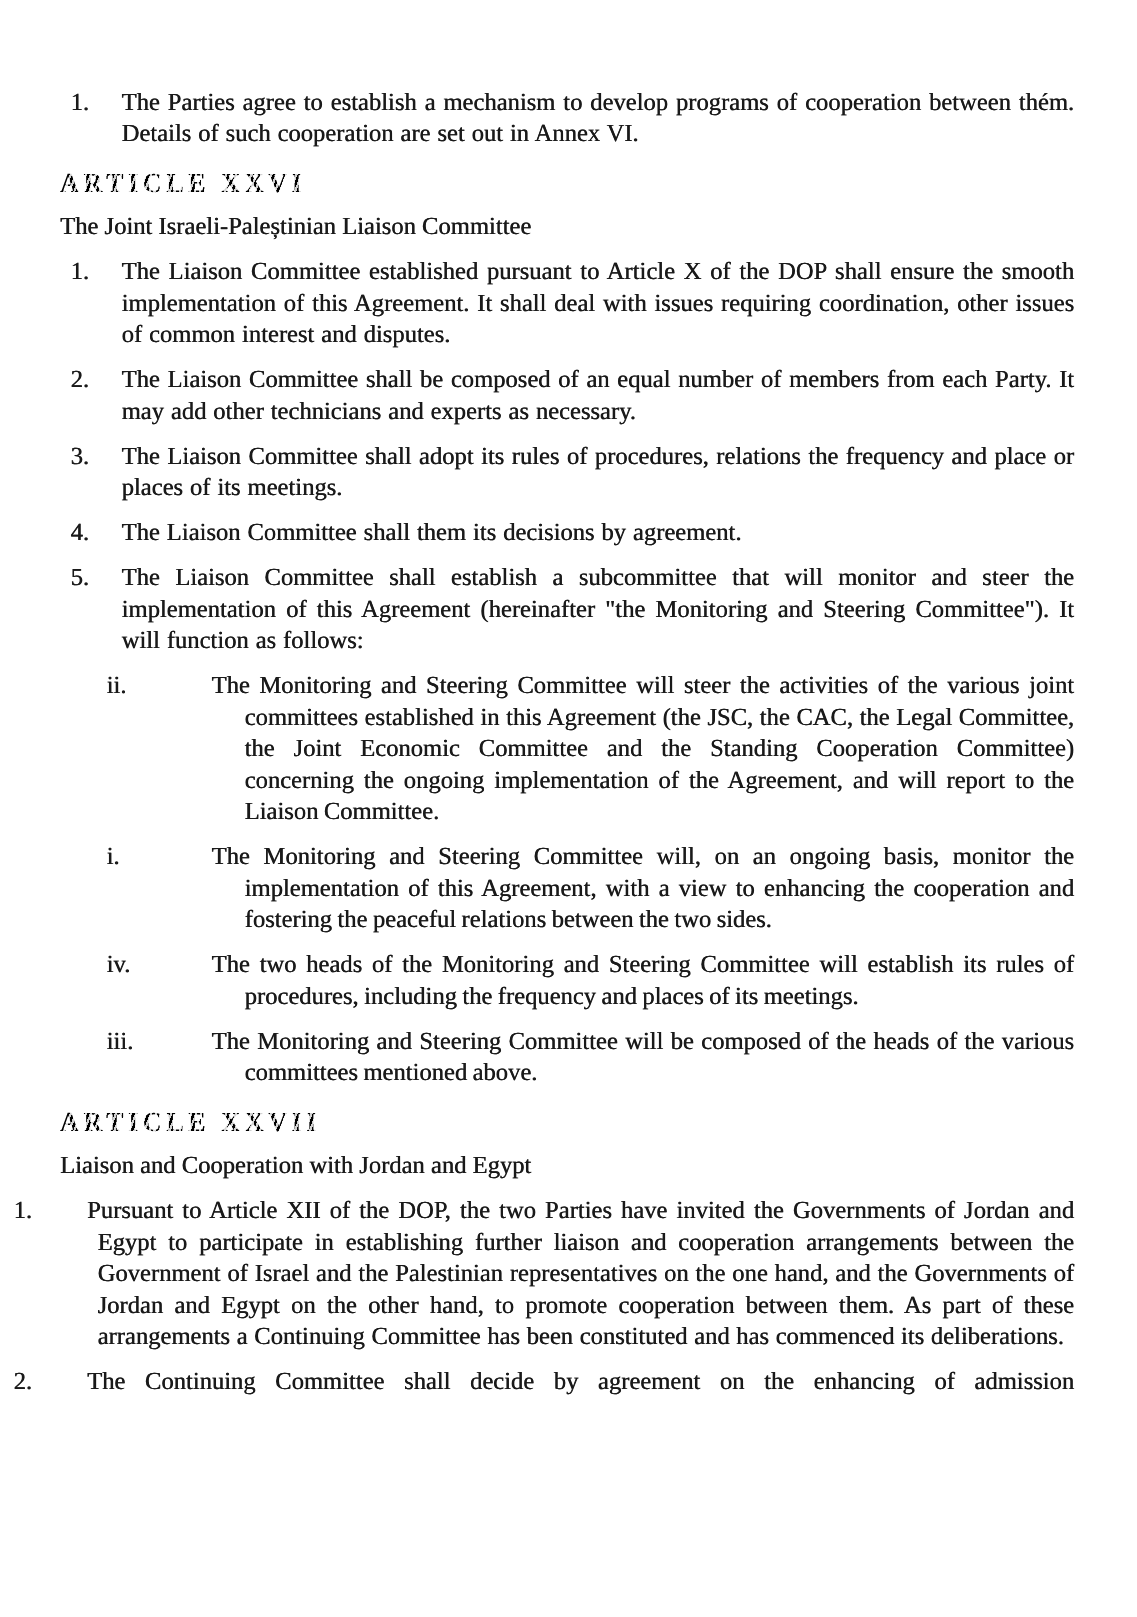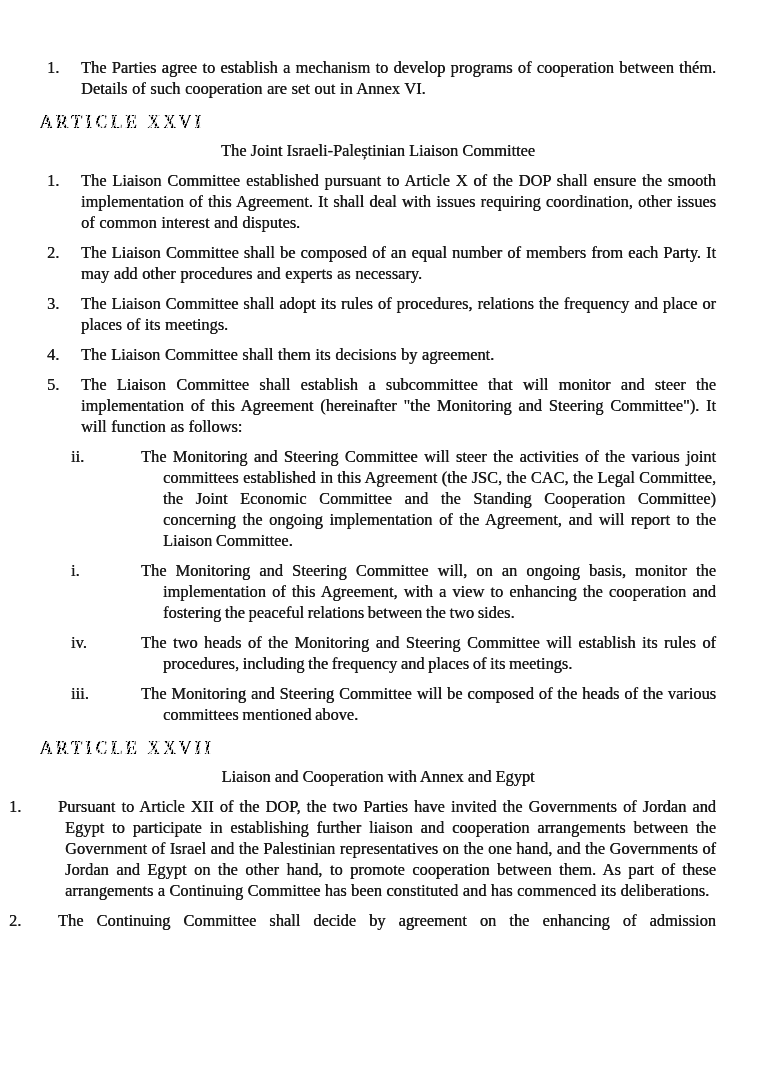--- a/index.html
+++ b/index.html
@@ -49,21 +49,21 @@
     letter-spacing: 3px;
     color: #161616;
     width: max-content;
     text-shadow: none;
     filter: blur(0.3px) contrast(1.4);
     -webkit-mask-image: repeating-linear-gradient(112deg, #000 0 1.7px, rgba(0,0,0,0.18) 1.7px 3.1px);
             mask-image: repeating-linear-gradient(112deg, #000 0 1.7px, rgba(0,0,0,0.18) 1.7px 3.1px);
     transform: scaleY(1.05);
     transform-origin: left top;
   }
-  .subtitle { margin: 0 0 9px 40px; text-align: center; }
+  .subtitle { margin: 0 0 9px 40px; }
   .page-number {
     position: absolute;
     left: 0;
     right: 12px;
     top: 1028px;
     text-align: center;
     letter-spacing: 1px;
   }
 </style>
 </head>
@@ -78,21 +78,21 @@
   </section>
 
   <h2 class="article-heading">ARTICLE XXVI</h2>
   <p class="subtitle">The Joint Israeli-Paleștinian Liaison Committee</p>
 
   <section>
     <div class="li">
       <span class="marker">1.</span><span>The Liaison Committee established pursuant to Article X of the DOP shall ensure the smooth implementation of this Agreement. It shall deal with issues requiring coordination, other issues of common interest and disputes.</span>
     </div>
     <div class="li">
-      <span class="marker">2.</span><span>The Liaison Committee shall be composed of an equal number of members from each Party. It may add other procedures and experts as necessary.</span>
+      <span class="marker">2.</span><span>The Liaison Committee shall be composed of an equal number of members from each Party. It may add other technicians and experts as necessary.</span>
     </div>
     <div class="li">
       <span class="marker">3.</span><span>The Liaison Committee shall adopt its rules of procedures, relations the frequency and place or places of its meetings.</span>
     </div>
     <div class="li">
       <span class="marker">4.</span><span>The Liaison Committee shall them its decisions by agreement.</span>
     </div>
     <div class="li">
       <span class="marker">5.</span><span>The Liaison Committee shall establish a subcommittee that will monitor and steer the implementation of this Agreement (hereinafter "the Monitoring and Steering Committee"). It will function as follows:</span>
     </div>
@@ -105,21 +105,21 @@
     </div>
     <div class="li li2">
       <span class="marker">iv.</span><span>The two heads of the Monitoring and Steering Committee will establish its rules of procedures, including the frequency and places of its meetings.</span>
     </div>
     <div class="li li2">
       <span class="marker">iii.</span><span>The Monitoring and Steering Committee will be composed of the heads of the various committees mentioned above.</span>
     </div>
   </section>
 
   <h2 class="article-heading">ARTICLE XXVII</h2>
-  <p class="subtitle">Liaison and Cooperation with Annex and Egypt</p>
+  <p class="subtitle">Liaison and Cooperation with Jordan and Egypt</p>
 
   <section>
     <div class="li li27">
       <span class="marker">1.</span><span>Pursuant to Article XII of the DOP, the two Parties have invited the Governments of Jordan and Egypt to participate in establishing further liaison and cooperation arrangements between the Government of Israel and the Palestinian representatives on the one hand, and the Governments of Jordan and Egypt on the other hand, to promote cooperation between them. As part of these arrangements a Continuing Committee has been constituted and has commenced its deliberations.</span>
     </div>
     <div class="li li27 force-justify">
       <span class="marker">2.</span><span>The Continuing Committee shall decide by agreement on the enhancing of admission</span>
     </div>
   </section>
 

